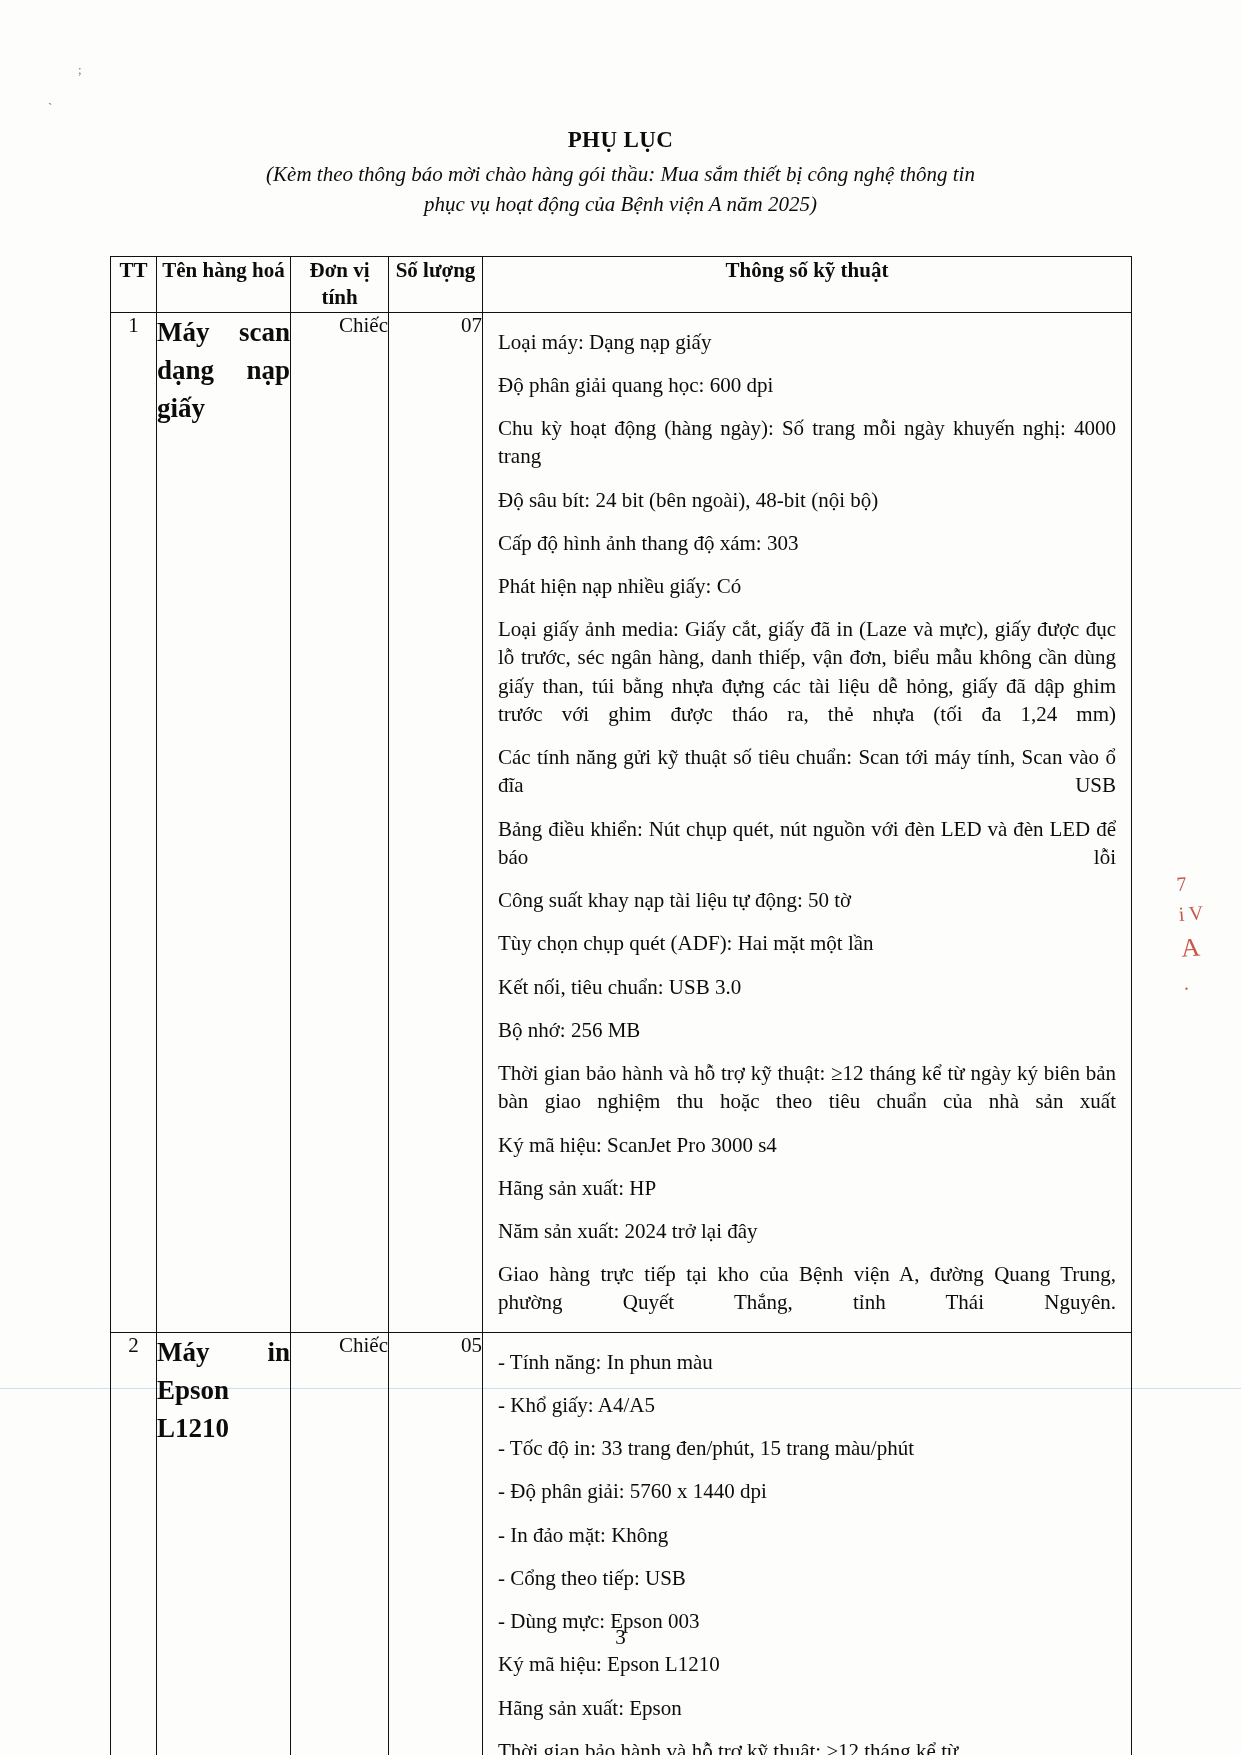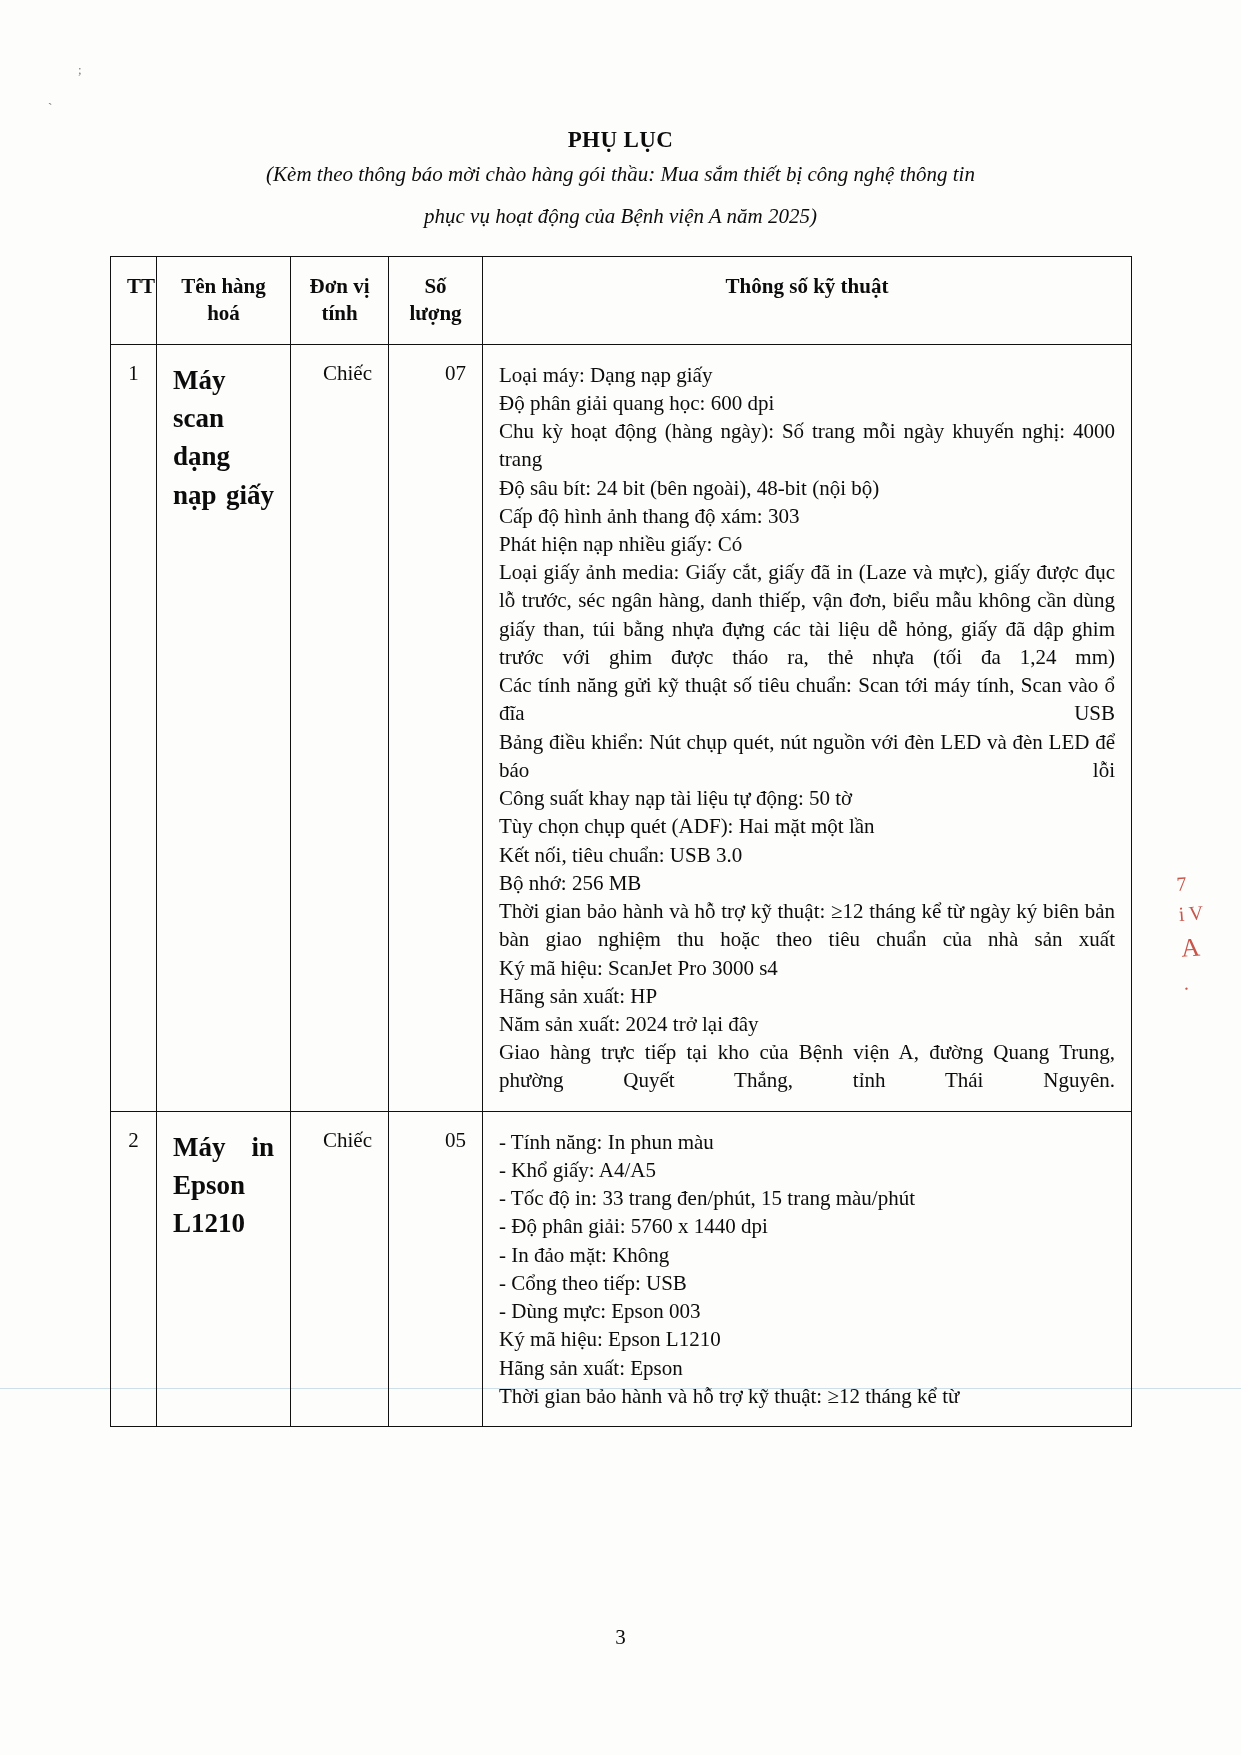--- a/index.html
+++ b/index.html
@@ -68,21 +68,21 @@
     position: absolute;
     top: 256px;
     left: 110px;
     width: 1022px;
     border-collapse: collapse;
     table-layout: fixed;
   }
   table.goods td, table.goods th {
     border: 1.4px solid #111;
     vertical-align: top;
-    padding: 16px;
+    padding: 0;
   }
   th.hd {
     text-align: center;
     font-weight: bold;
     font-size: 21px;
     line-height: 1.3;
     padding: 14px 4px;
     vertical-align: middle;
   }
   .col-tt { width: 46px; }
@@ -110,21 +110,21 @@
     font-size: 21px;
     vertical-align: middle;
   }
   td.c-spec {
     font-size: 21px;
     line-height: 1.345;
     padding: 6px 10px 4px 10px;
     text-align: justify;
   }
   td.c-spec p {
-    margin: 0;
+    margin: 15px;
   }
   .just { text-align: justify; text-align-last: justify; }
 
   .page-number {
     position: absolute;
     left: 0;
     width: 100%;
     top: 1625px;
     text-align: center;
     font-size: 21px;
@@ -149,21 +149,21 @@
 
 <div class="page">
 
   <span class="artifact-mark" style="top:62px; left:78px;">;</span>
   <span class="artifact-mark" style="top:100px; left:48px;">`</span>
   <div class="scan-line" style="top:1388px;"></div>
 
   <div class="title-block">
     <div class="title-main">PHỤ LỤC</div>
     <div class="title-italic">(Kèm theo thông báo mời chào hàng gói thầu: Mua sắm thiết bị công nghệ thông tin</div>
-    <div class="title-italic" style="margin-top:12px;">phục vụ hoạt động của Bệnh viện A năm 2025)</div>
+    <div class="title-italic" style="margin-top:0;">phục vụ hoạt động của Bệnh viện A năm 2025)</div>
   </div>
 
   <table class="goods">
     <colgroup>
       <col class="col-tt">
         <col class="col-name">
         <col class="col-unit">
         <col class="col-qty">
         <col class="col-spec">
     </colgroup>

